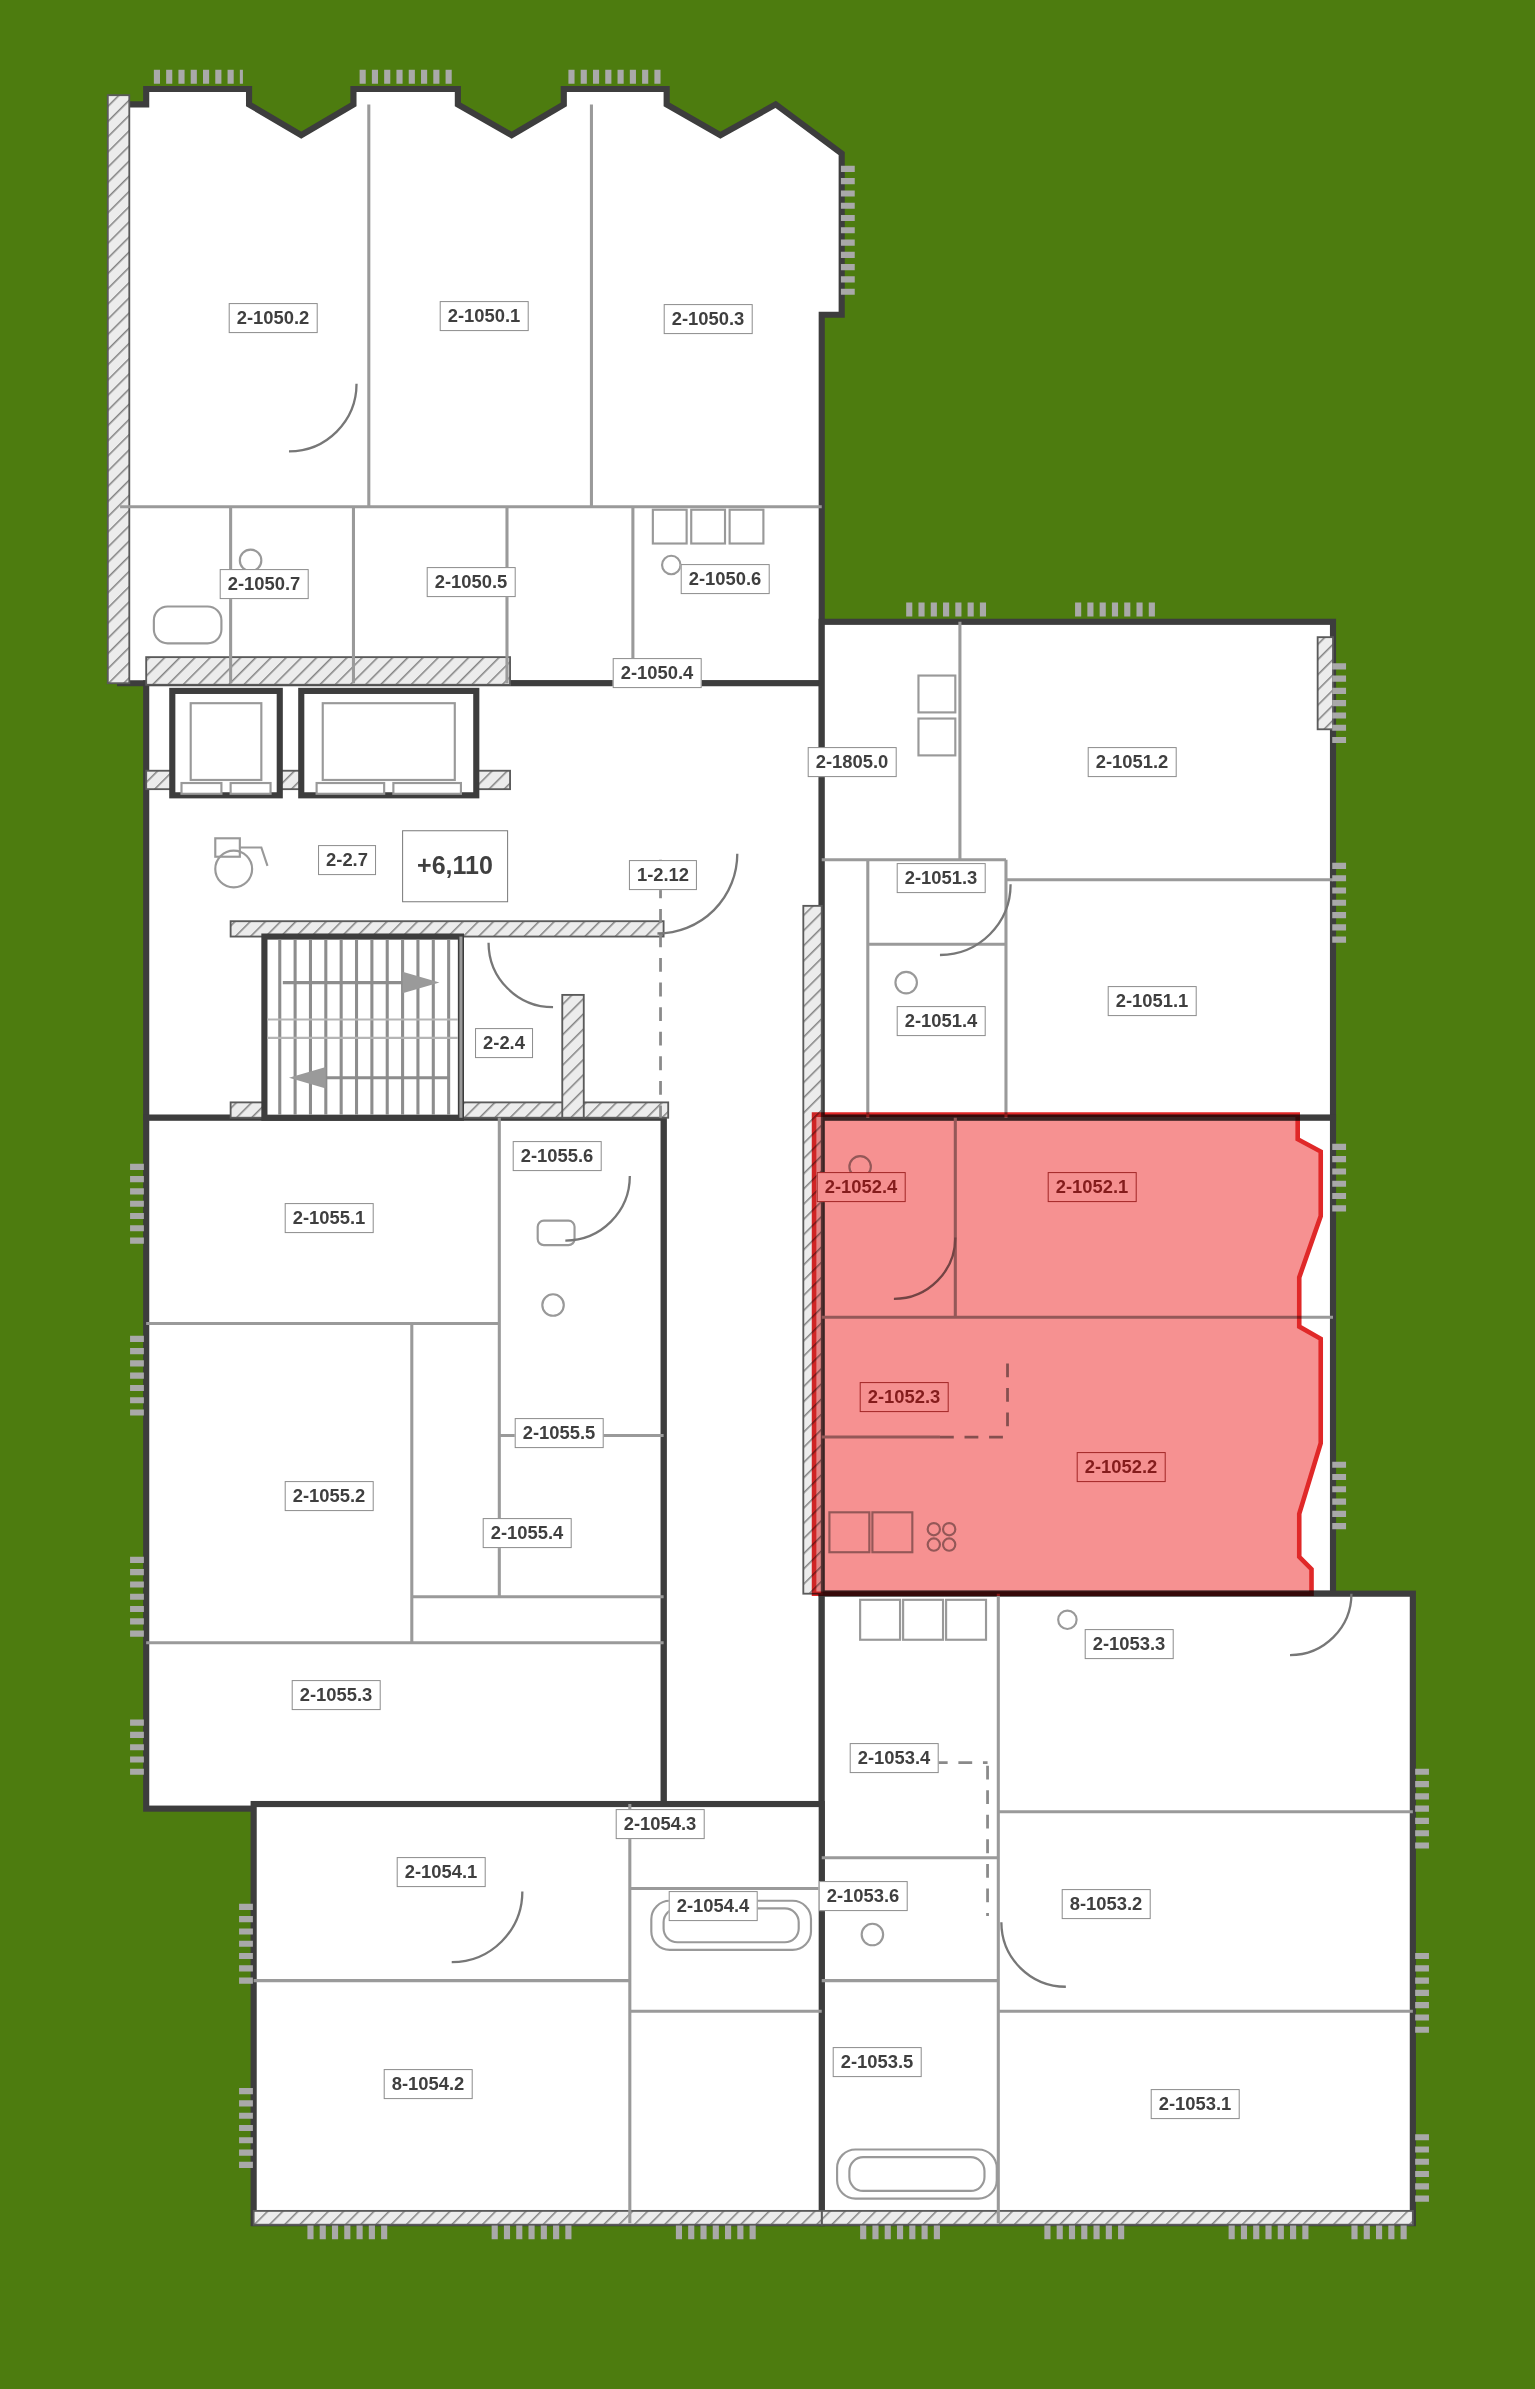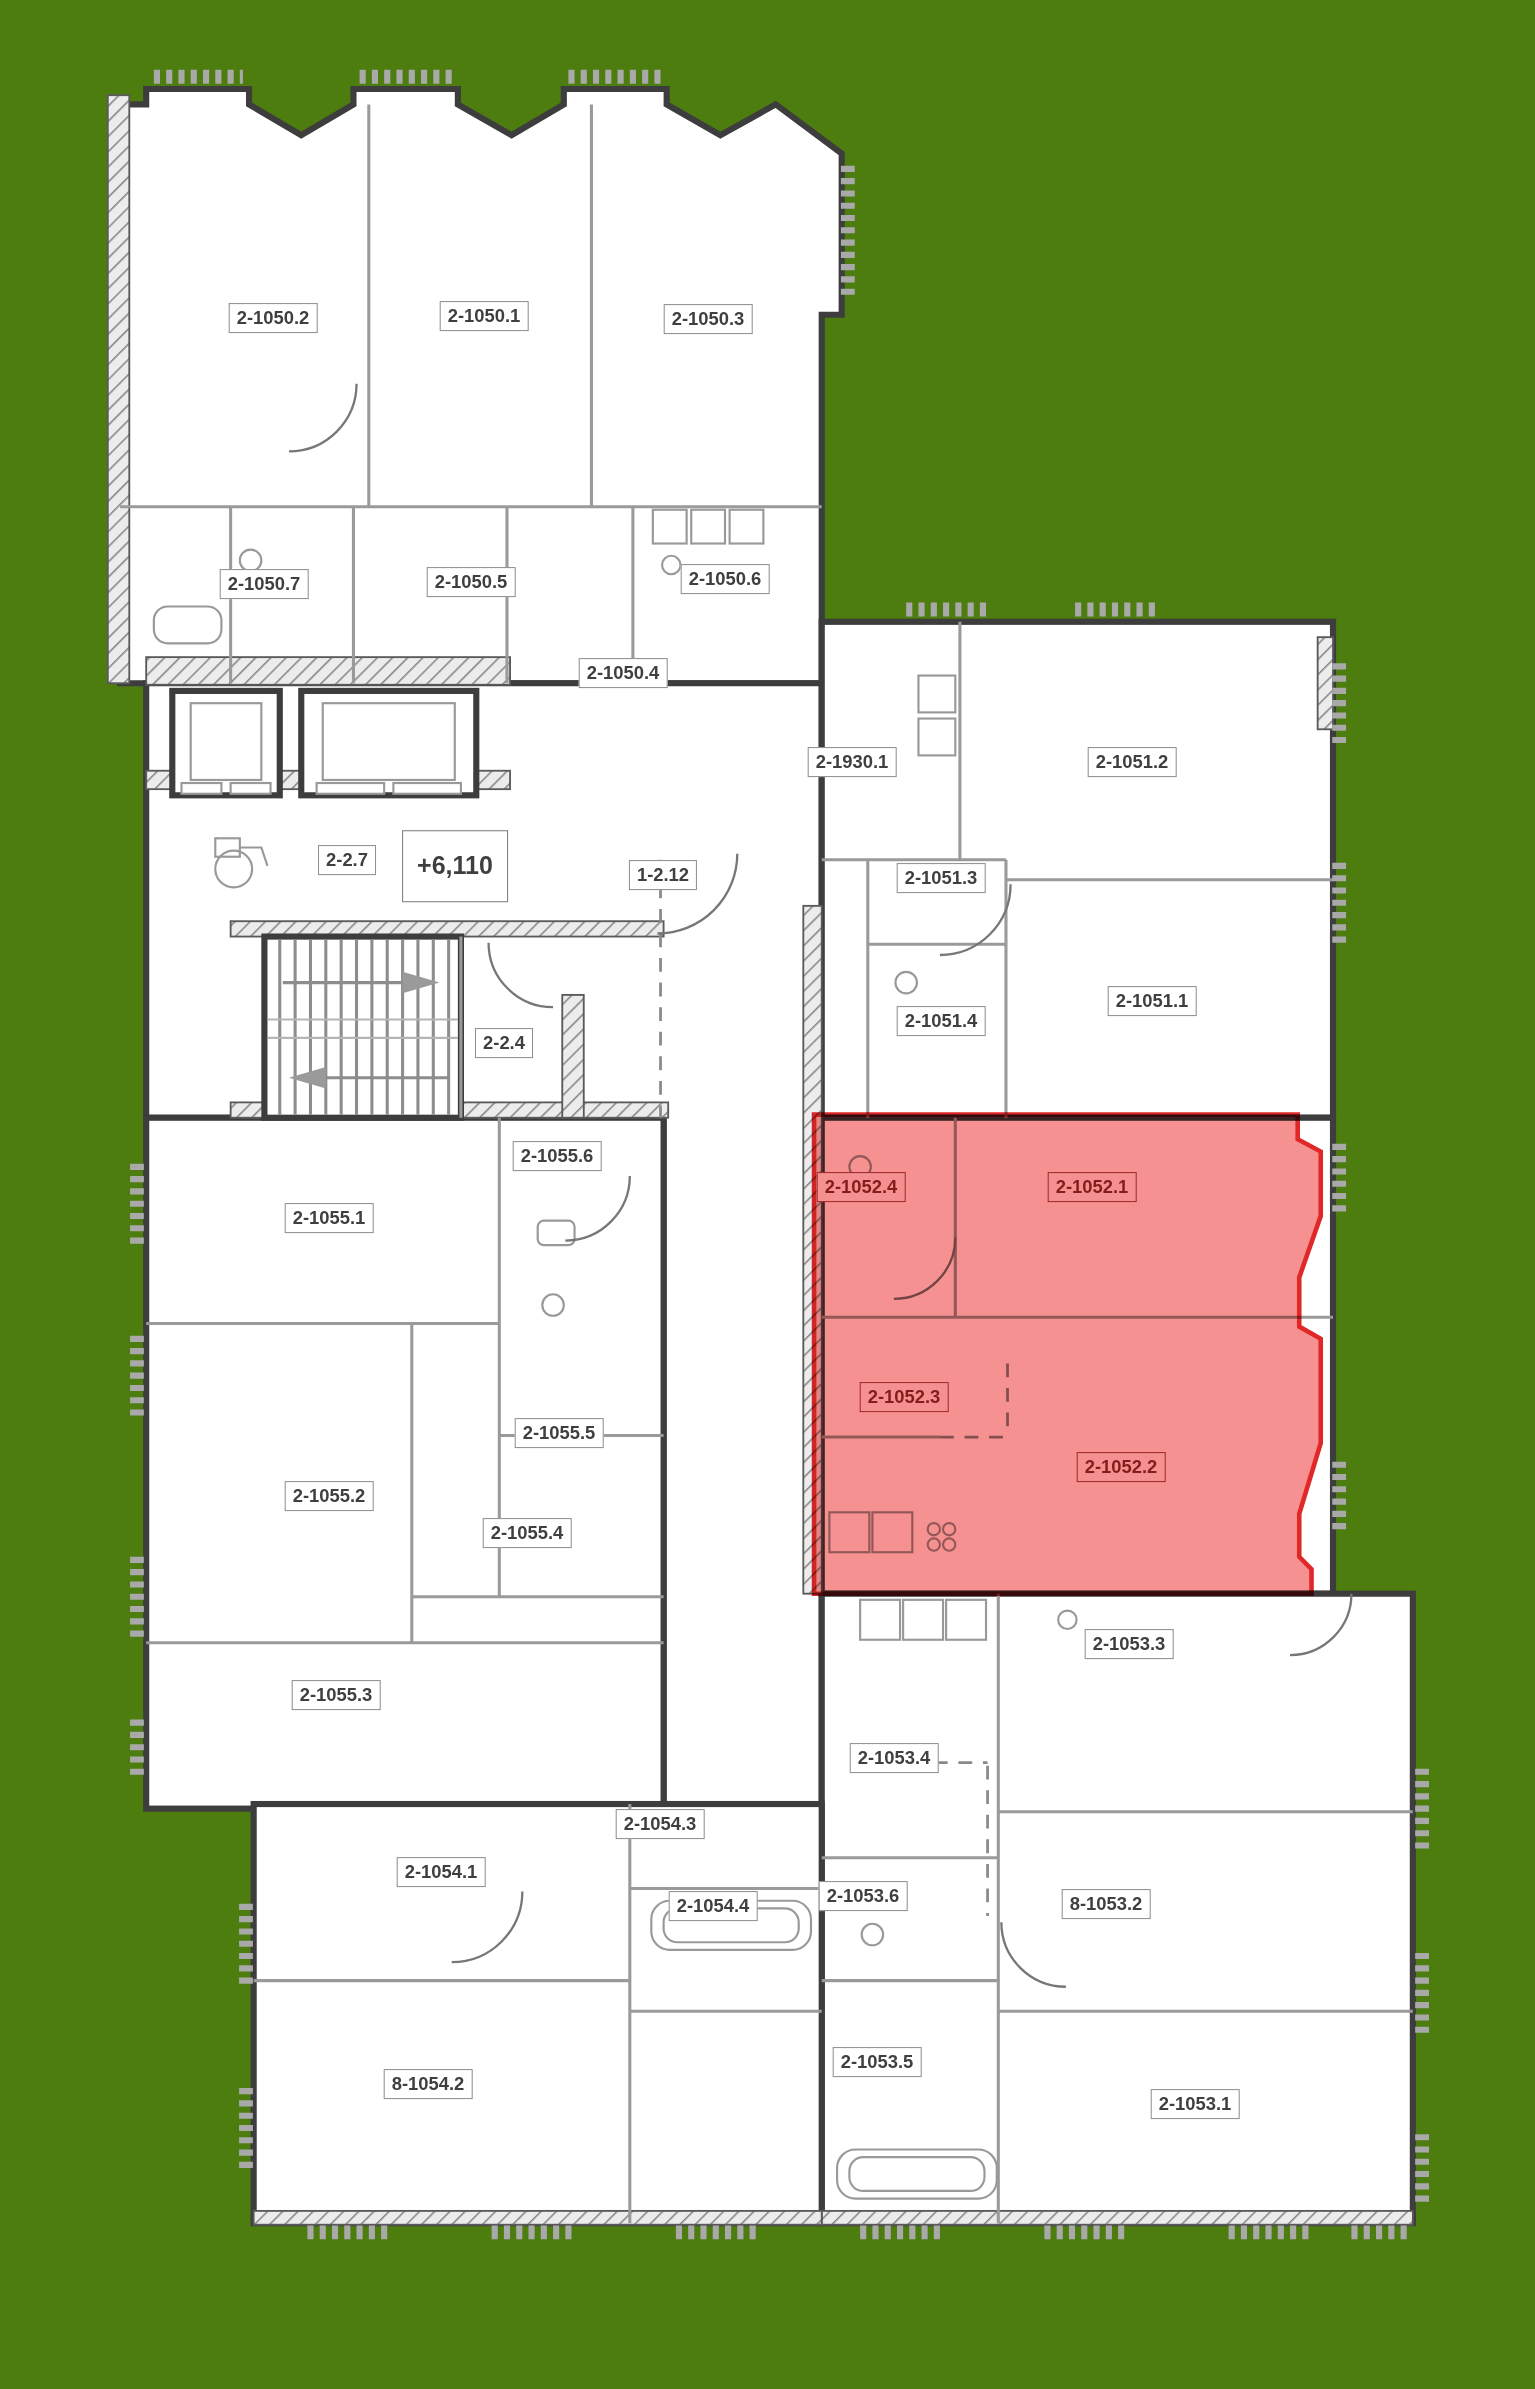--- a/index.html
+++ b/index.html
@@ -173,22 +173,22 @@
   <polygon id="hl-region" points="530,726 845,726 845,742 860,750 860,792 846,832 846,864 860,872 860,940
              846,986 846,1014 854,1022 854,1038 530,1038" fill="#f57e7e"></polygon>
 </svg>
 
 <div class="lbl" style="left:273px;top:318px">2-1050.2</div>
 <div class="lbl" style="left:484px;top:316px">2-1050.1</div>
 <div class="lbl" style="left:708px;top:319px">2-1050.3</div>
 <div class="lbl" style="left:264px;top:584px">2-1050.7</div>
 <div class="lbl" style="left:471px;top:582px">2-1050.5</div>
 <div class="lbl" style="left:725px;top:579px">2-1050.6</div>
-<div class="lbl" style="left:623px;top:673px">2-1050.4</div>
-<div class="lbl" style="left:852px;top:762px">2-1930.1</div>
+<div class="lbl" style="left:657px;top:673px">2-1050.4</div>
+<div class="lbl" style="left:852px;top:762px">2-1805.0</div>
 <div class="lbl" style="left:1132px;top:762px">2-1051.2</div>
 <div class="lbl" style="left:941px;top:878px">2-1051.3</div>
 <div class="lbl" style="left:941px;top:1021px">2-1051.4</div>
 <div class="lbl" style="left:1152px;top:1001px">2-1051.1</div>
 <div class="lbl" style="left:347px;top:860px">2-2.7</div>
 <div class="lbl lvl" style="left:455px;top:866px">+6,110</div>
 <div class="lbl" style="left:663px;top:875px">1-2.12</div>
 <div class="lbl" style="left:504px;top:1043px">2-2.4</div>
 <div class="lbl" style="left:557px;top:1156px">2-1055.6</div>
 <div class="lbl" style="left:329px;top:1218px">2-1055.1</div>

